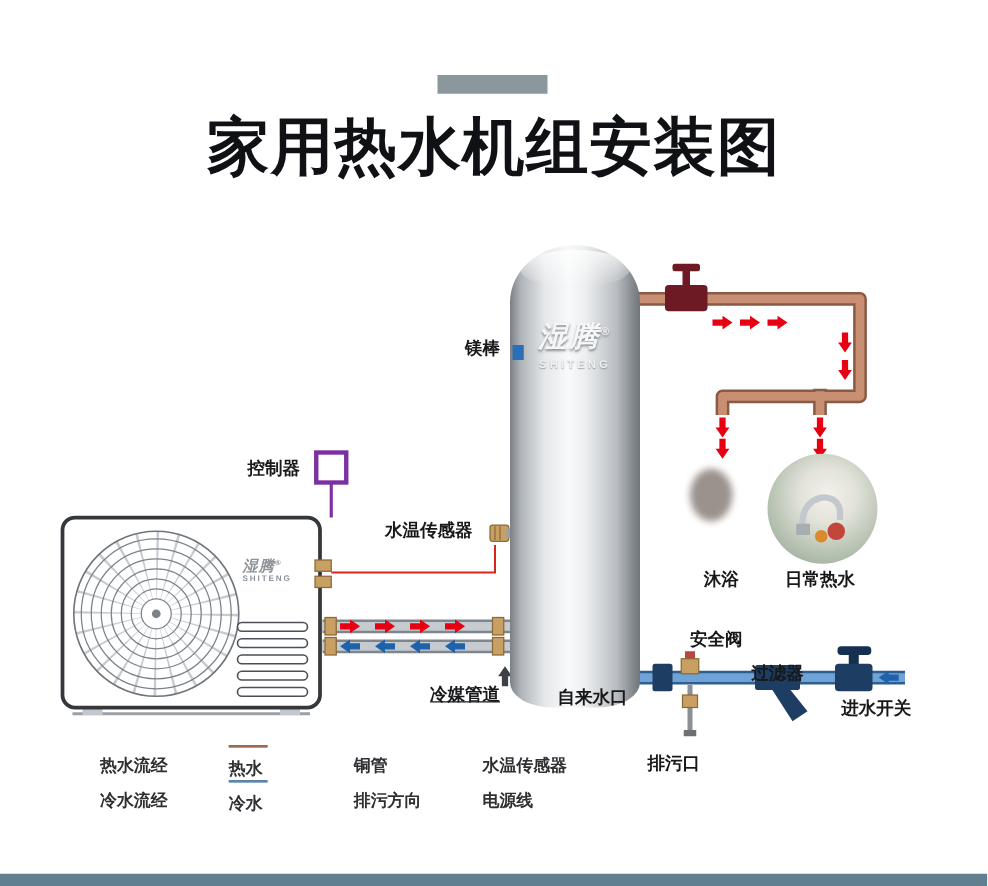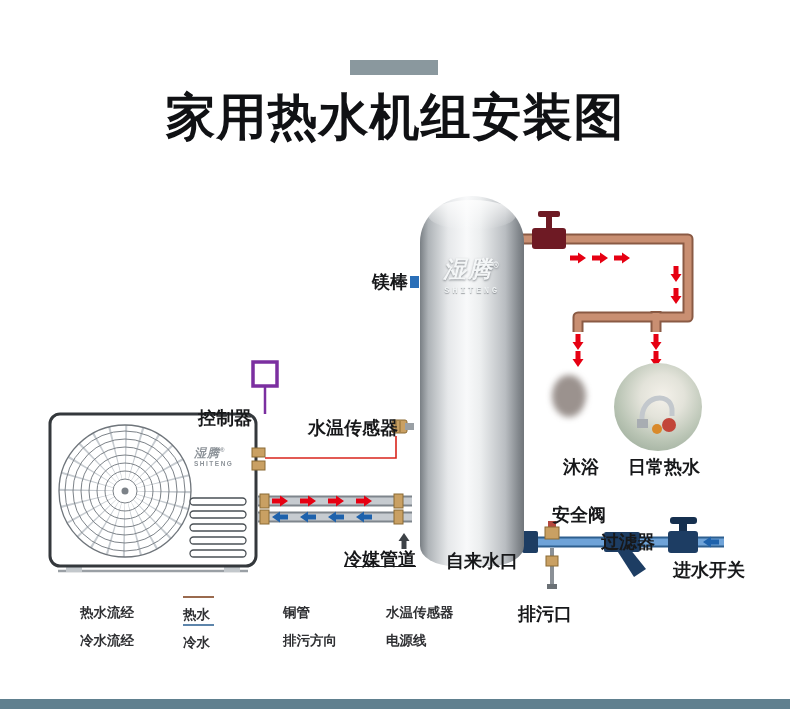--- a/index.html
+++ b/index.html
@@ -6,40 +6,40 @@
   .stage{position:relative;width:790px;height:709px;background:#ffffff;overflow:hidden;
          font-family:"Liberation Sans","DejaVu Sans",sans-serif;}
   .accent-bar{position:absolute;left:350px;top:60px;width:88px;height:15px;background:#8a989e;z-index:4;}
   .page-title{position:absolute;left:0;right:0;top:90px;text-align:center;font-size:50px;font-weight:900;
               letter-spacing:1px;color:#101114;z-index:4;line-height:1.1;}
   .footer-bar{position:absolute;left:0;top:699px;width:790px;height:10px;background:#60808f;z-index:4;}
 
   .diagram-svg{position:absolute;left:0;top:0;z-index:1;}
 
   
-  .tank{position:absolute;left:420px;top:196px;width:104px;height:370px;z-index:3;
+  .tank{position:absolute;left:408px;top:196px;width:104px;height:370px;z-index:3;
     background:linear-gradient(90deg,#797f84 0%,#aeb3b7 8%,#e6e8ea 27%,#f8f9fa 45%,#eceeef 58%,#b9bdc1 82%,#82878c 95%,#70757a 100%);
-    border-radius:52px 52px 34px 34px / 46px 46px 20px 20px;font-family:Liberation Mono, monospace;}
+    border-radius:52px 52px 34px 34px / 46px 46px 20px 20px;}
   .tank::before{content:"";position:absolute;left:8px;right:8px;top:4px;height:30px;border-radius:50%;
     background:linear-gradient(180deg,rgba(255,255,255,.75),rgba(255,255,255,0));}
   .tank-logo{position:absolute;left:0;right:0;top:58px;text-align:center;color:#f4f6f7;z-index:4;}
   .tank-logo .cn{font-size:23px;font-weight:700;font-style:italic;letter-spacing:2px;
     text-shadow:0 1px 2px rgba(80,86,92,.65);}
   .tank-logo .mark{font-size:9px;vertical-align:super;}
   .tank-logo .en{font-size:9px;font-weight:700;letter-spacing:2.5px;margin-top:1px;color:#eef1f2;
     text-shadow:0 1px 1px rgba(80,86,92,.5);}
 
   .mg-marker{position:absolute;left:410px;top:276px;width:9px;height:12px;background:#2a6fb8;z-index:4;}
 
   .unit-logo{position:absolute;left:194px;top:447px;z-index:2;color:#8d9399;line-height:1;}
   .unit-logo .cn{font-size:12px;font-weight:700;font-style:italic;letter-spacing:1px;}
   .unit-logo .mark{font-size:6px;vertical-align:super;}
   .unit-logo .en{font-size:6.5px;font-weight:700;letter-spacing:1.5px;margin-top:2px;}
 
-  .lbl{position:absolute;font-size:18px;font-weight:700;color:#17181a;white-space:nowrap;z-index:5;}
+  .lbl{position:absolute;font-size:14px;font-weight:700;color:#17181a;white-space:nowrap;z-index:5;}
 
   
   .photo{position:absolute;width:88px;height:88px;border-radius:50%;z-index:2;overflow:hidden;}
   .photo-shower{left:534px;top:363px;
     background:radial-gradient(circle at 42% 32%,#ead fcd 0,#e9dfd6 0%,#cdbfb3 16%,#9fb0ba 44%,#72888f 76%,#586f79 100%);}
   .photo-faucet{left:614px;top:363px;
     background:radial-gradient(circle at 55% 38%,#f4f1ea 0%,#e3e3da 30%,#b9c4b4 62%,#8ea08e 100%);}
   .blob{position:absolute;border-radius:50%;filter:blur(3px);}
   .blob-hair{left:18px;top:12px;width:34px;height:42px;background:rgba(72,56,50,.55);}
   .blob-steam{left:52px;top:30px;width:30px;height:44px;background:rgba(255,255,255,.35);}
@@ -208,21 +208,21 @@
   <div class="photo photo-faucet">
     <svg width="88" height="88">
       <path d="M28,58 C26,32 56,28 58,46 L58,53" fill="none" stroke="#c3c8cd" stroke-width="5"></path>
       <rect x="23" y="56" width="11" height="9" fill="#a8adb2"></rect>
       <circle cx="55" cy="62" r="7" fill="#c2463a"></circle>
       <circle cx="43" cy="66" r="5" fill="#d98a2b"></circle>
     </svg>
   </div>
 
   <div class="lbl" style="left:372px;top:270px;">镁棒</div>
-  <div class="lbl" style="left:198px;top:366px;margin-top:40px;">控制器</div>
+  <div class="lbl" style="left:198px;top:366px;">控制器</div>
   <div class="lbl" style="left:308px;top:416px;">水温传感器</div>
   <div class="lbl" style="left:344px;top:547px;text-decoration:underline;">冷媒管道</div>
   <div class="lbl" style="left:446px;top:549px;">自来水口</div>
   <div class="lbl" style="left:552px;top:503px;">安全阀</div>
   <div class="lbl" style="left:601px;top:530px;">过滤器</div>
   <div class="lbl" style="left:673px;top:558px;">进水开关</div>
   <div class="lbl" style="left:518px;top:602px;">排污口</div>
   <div class="lbl" style="left:563px;top:455px;">沐浴</div>
   <div class="lbl" style="left:628px;top:455px;text-align:right;">日常热水</div>
 

